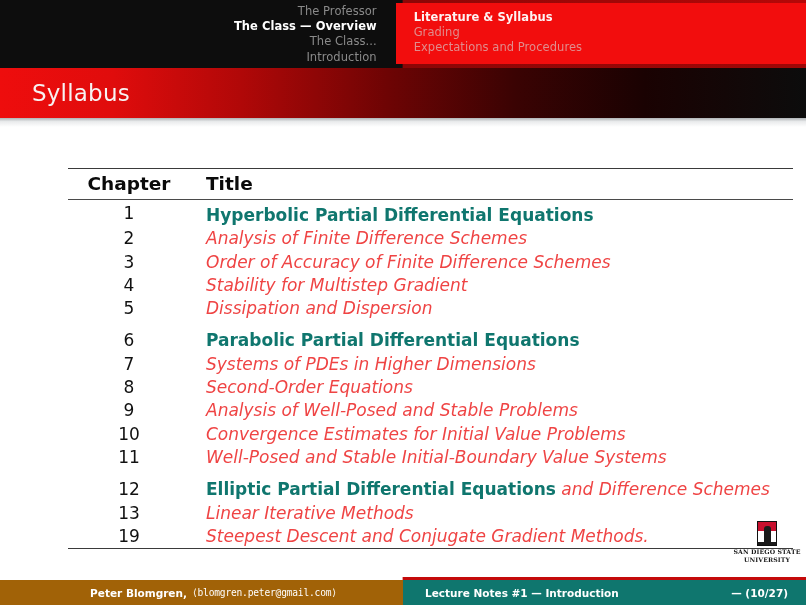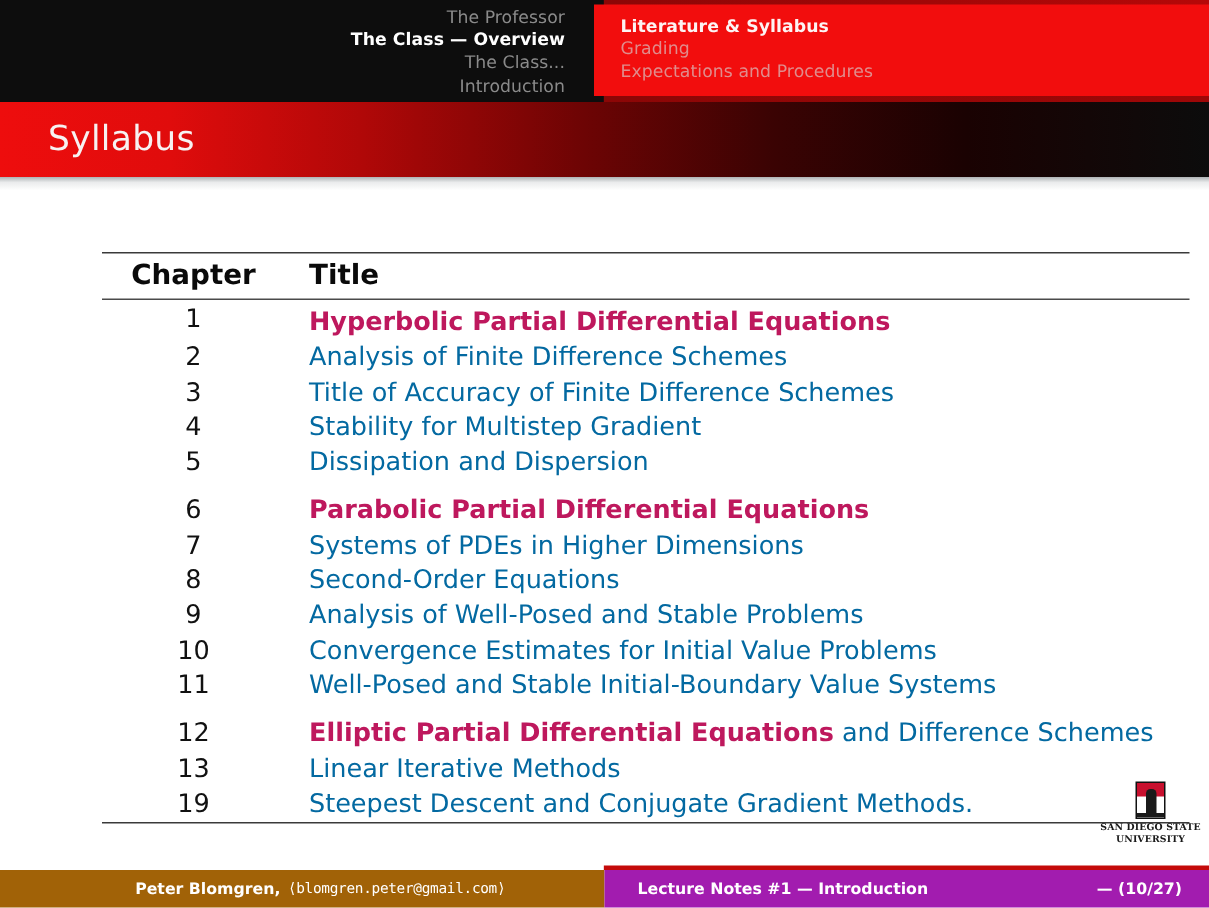--- a/index.html
+++ b/index.html
@@ -151,22 +151,22 @@
     font-size: 17px;
   }
   .chapter-table td.title {
     padding-left: 22px;
     color: #111;
     line-height: 21.3px;
     font-size: 17px;
     white-space: nowrap;
   }
   tr.gap-row td { height: 9px; padding: 0; }
-  .hl { color: #be185d; font-weight: bold; }
-  .plain { color: #0369a1; font-weight: normal; }
+  .hl { color: #0f766e; font-weight: bold; }
+  .plain { color: #ef4444; font-weight: normal; font-style: italic; }
   tr.first-row td { padding-top: 5px; }
 
   
   .sdsu-logo {
     position: absolute;
     left: 733px;
     top: 521px;
     width: 68px;
     height: 50px;
     display: flex;
@@ -228,21 +228,21 @@
     background: #a16207;
     display: flex;
     align-items: center;
     justify-content: center;
     box-sizing: border-box;
     padding-left: 24px;
   }
   .footer-right {
     width: 403px;
     height: 25px;
-    background: #a21caf;
+    background: #0f766e;
     display: flex;
     align-items: center;
     box-sizing: border-box;
     padding: 0 18px 0 22px;
     justify-content: space-between;
   }
   .footer-author {
     color: #ffffff;
     font-size: 10.5px;
     font-weight: bold;
@@ -311,21 +311,21 @@
           <tr class=" first-row">
             <td class="num">1</td>
             <td class="title"><span class="hl">Hyperbolic Partial Differential Equations</span></td>
           </tr>
           <tr class="">
             <td class="num">2</td>
             <td class="title"><span class="plain">Analysis of Finite Difference Schemes</span></td>
           </tr>
           <tr class="">
             <td class="num">3</td>
-            <td class="title"><span class="plain">Title of Accuracy of Finite Difference Schemes</span></td>
+            <td class="title"><span class="plain">Order of Accuracy of Finite Difference Schemes</span></td>
           </tr>
           <tr class="">
             <td class="num">4</td>
             <td class="title"><span class="plain">Stability for Multistep Gradient</span></td>
           </tr>
           <tr class="">
             <td class="num">5</td>
             <td class="title"><span class="plain">Dissipation and Dispersion</span></td>
           </tr>
           <tr class="gap-row">

